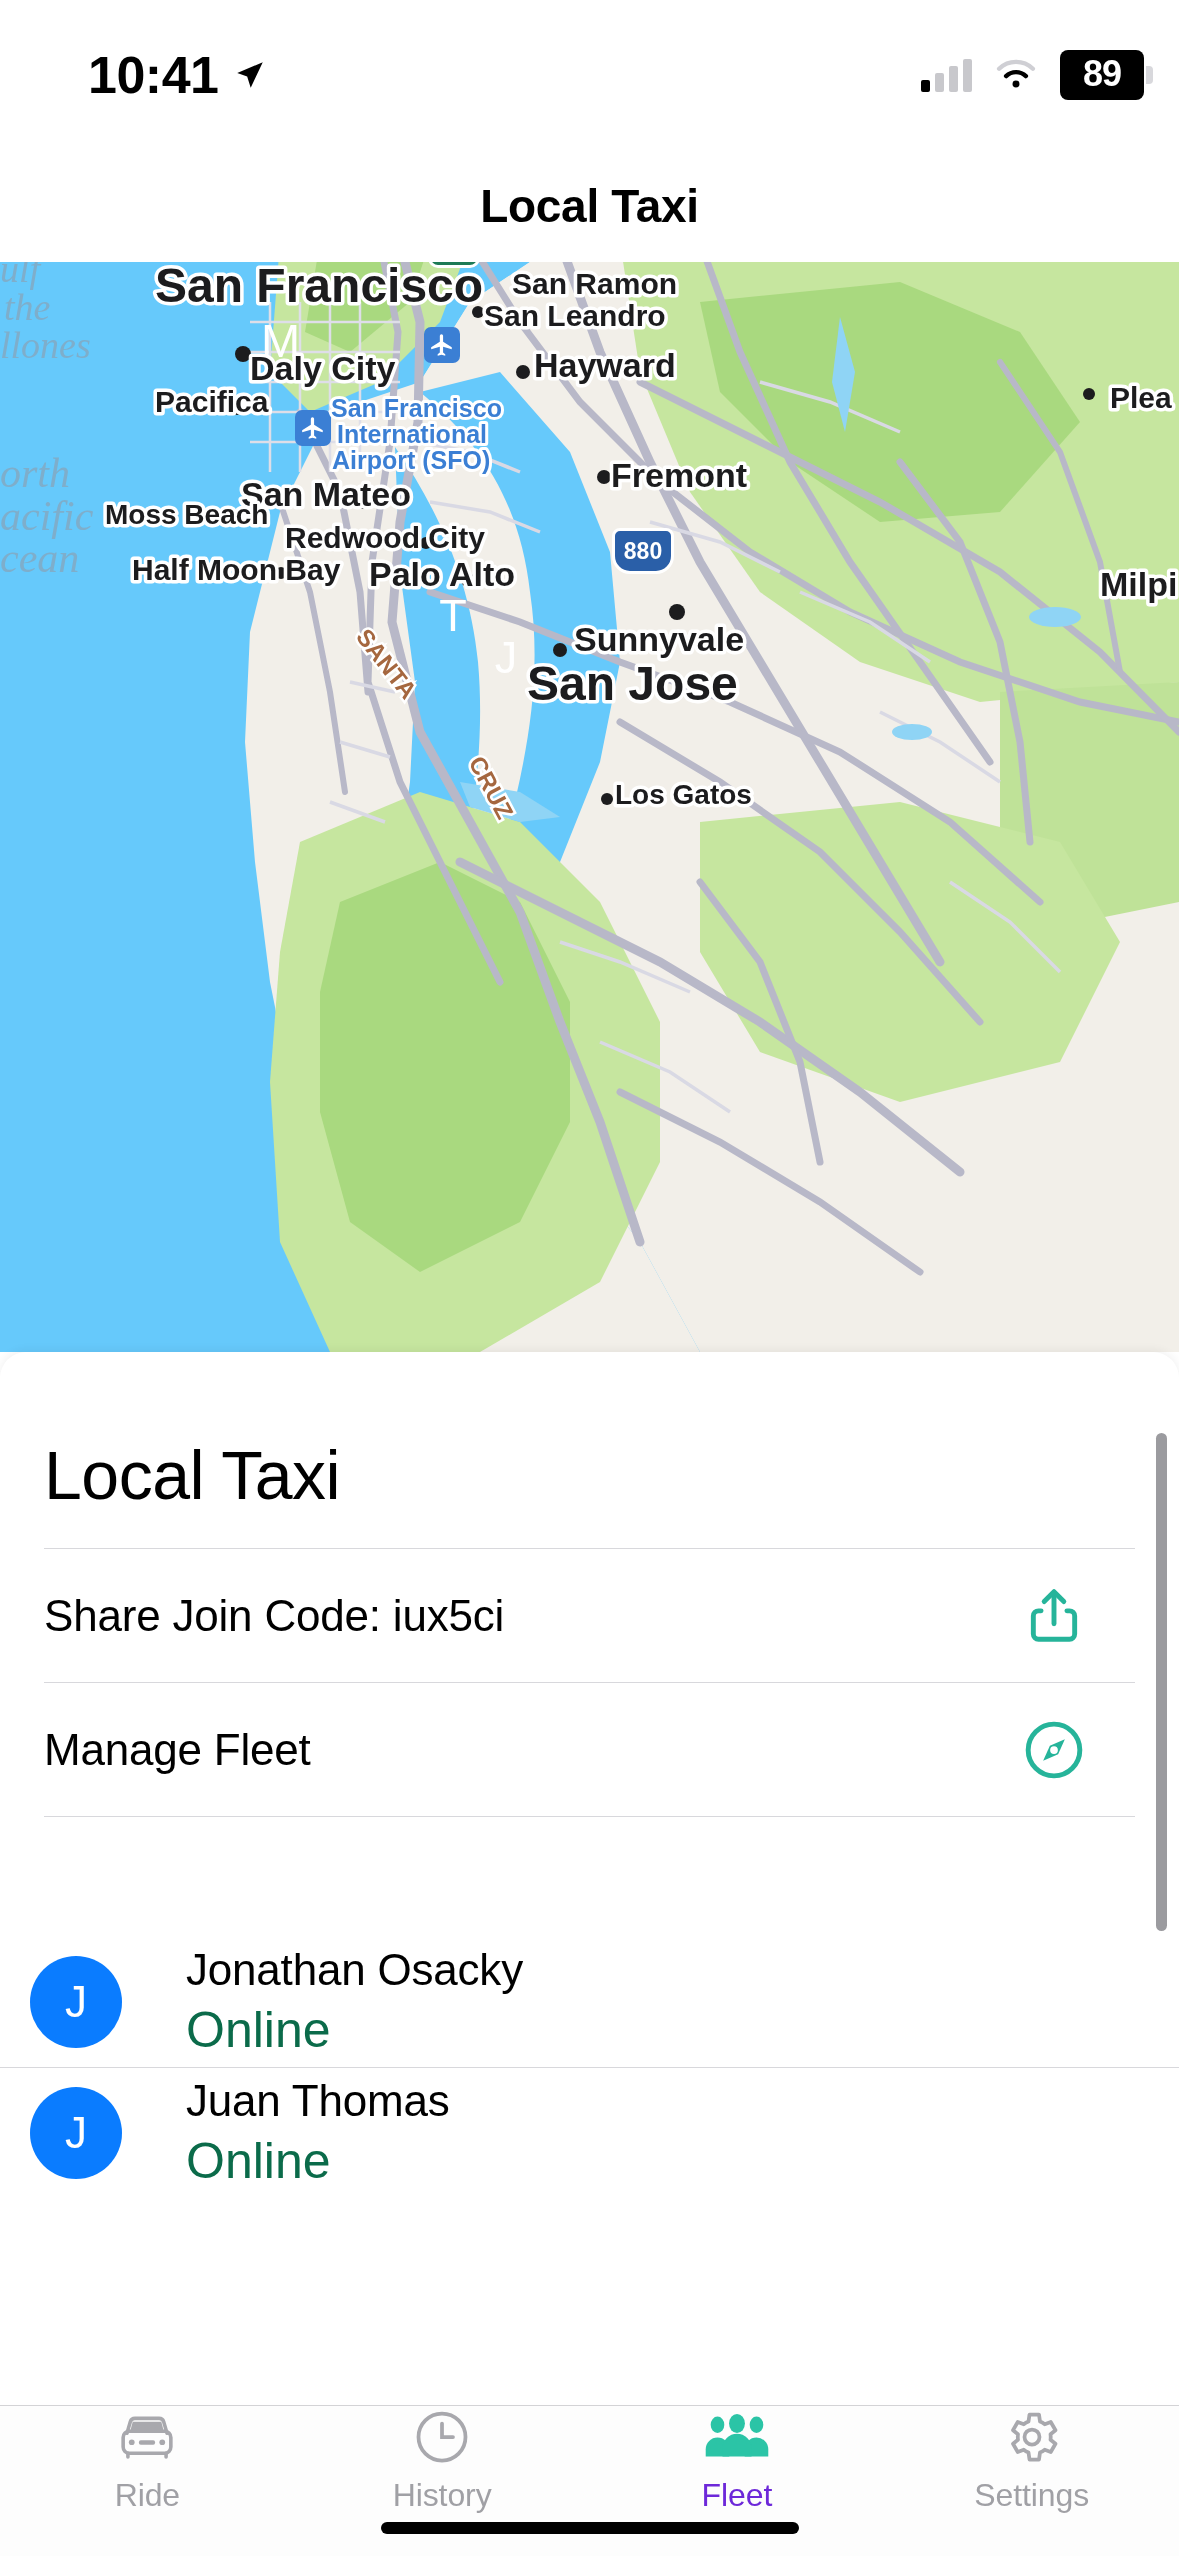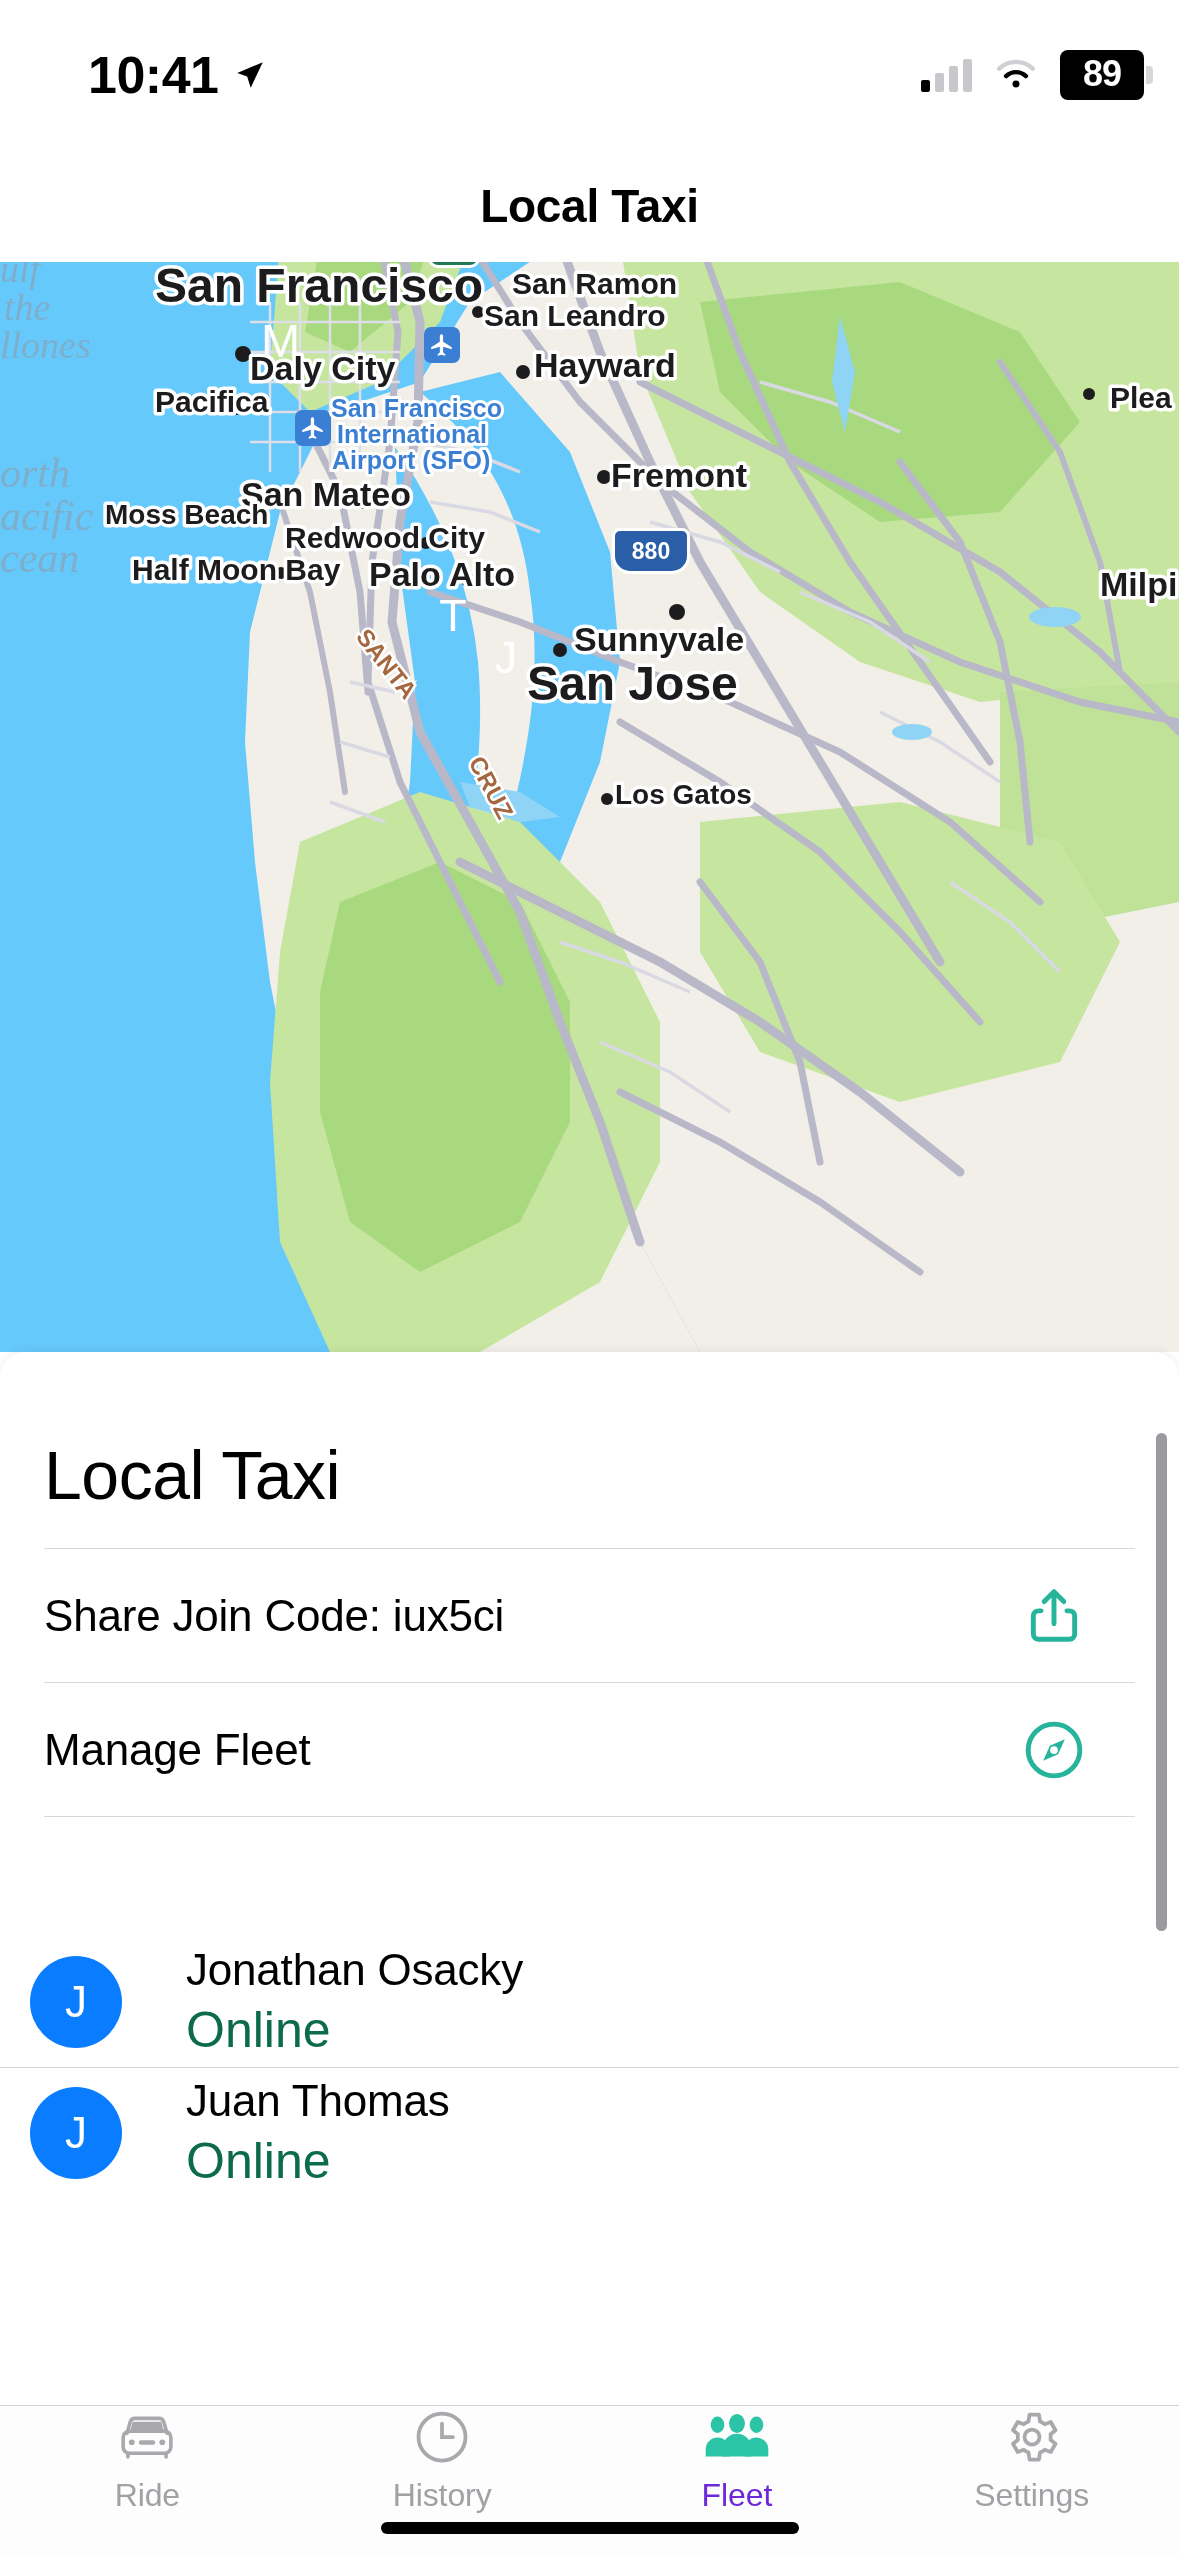--- a/index.html
+++ b/index.html
@@ -268,21 +268,21 @@
   </div>
   <div style="position:absolute; left:295px; top:148px; width:36px; height:36px; background:#3b7fd4; border-radius:7px; display:flex; align-items:center; justify-content:center;">
     <svg width="26" height="26" viewBox="0 0 24 24">
         <path d="M21 16v-2l-8-5V3.5A1.5 1.5 0 0 0 11.5 2 1.5 1.5 0 0 0 10 3.5V9l-8 5v2l8-2.5V19l-2 1.5V22l3.5-1 3.5 1v-1.5L13 19v-5.5z" fill="#fff"></path>
       </svg>
   </div>
 
   <div style="position:absolute; left:428px; top:-36px; width:52px; height:42px; background:#1d7a55; border-radius:10px; display:flex; align-items:center; justify-content:center; border:3px solid #fff;">
     <span style="color:#fff; font-size:26px; font-weight:700;">13</span>
   </div>
-  <div style="position:absolute; left:612px; top:266px; width:78px; height:46px; background:#2a5fa8; border-radius:8px 8px 18px 18px; display:flex; align-items:center; justify-content:center; border:3px solid #fff;">
+  <div style="position:absolute; left:612px; top:266px; width:62px; height:46px; background:#2a5fa8; border-radius:8px 8px 18px 18px; display:flex; align-items:center; justify-content:center; border:3px solid #fff;">
     <span style="color:#fff; font-size:23px; font-weight:700;">880</span>
   </div>
 
   <svg width="1179" height="1090" viewBox="0 0 1179 1090" style="position:absolute; top:0; left:0; pointer-events:none;">
 
     <text class="water-label" x="0" y="20" font-size="38">ulf</text>
     <text class="water-label" x="4" y="58" font-size="38">the</text>
     <text class="water-label" x="0" y="96" font-size="38">llones</text>
     <text class="water-label" x="0" y="225" font-size="42">orth</text>
     <text class="water-label" x="0" y="268" font-size="42">acific</text>

